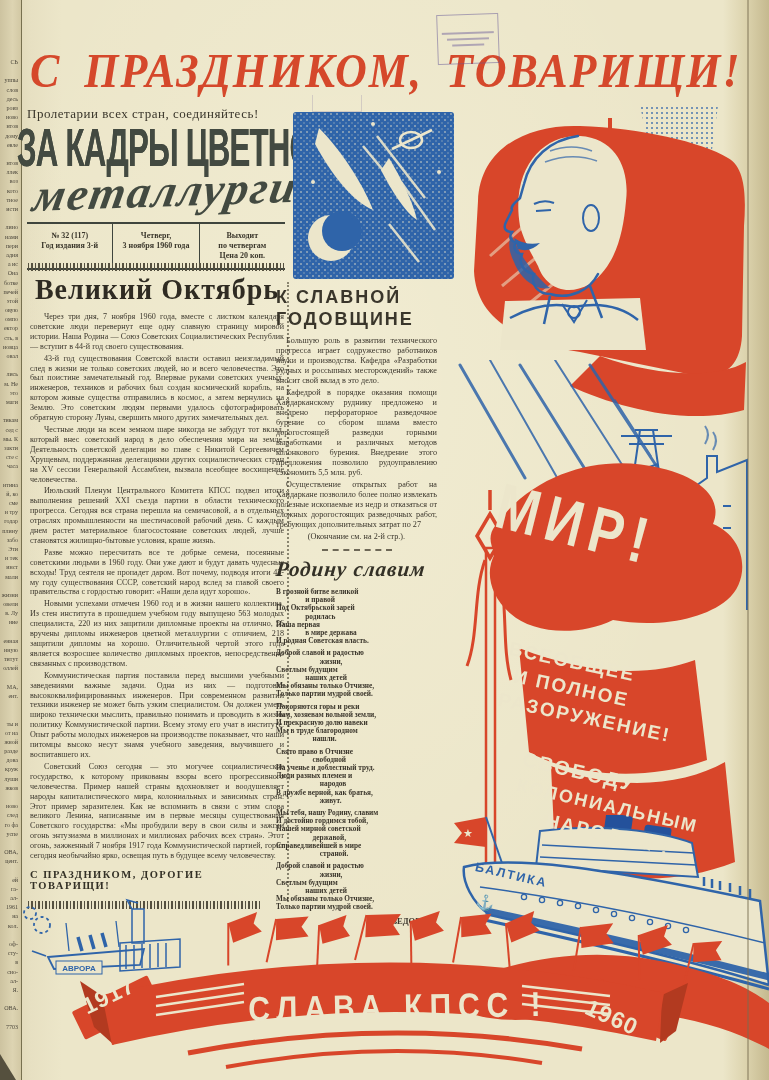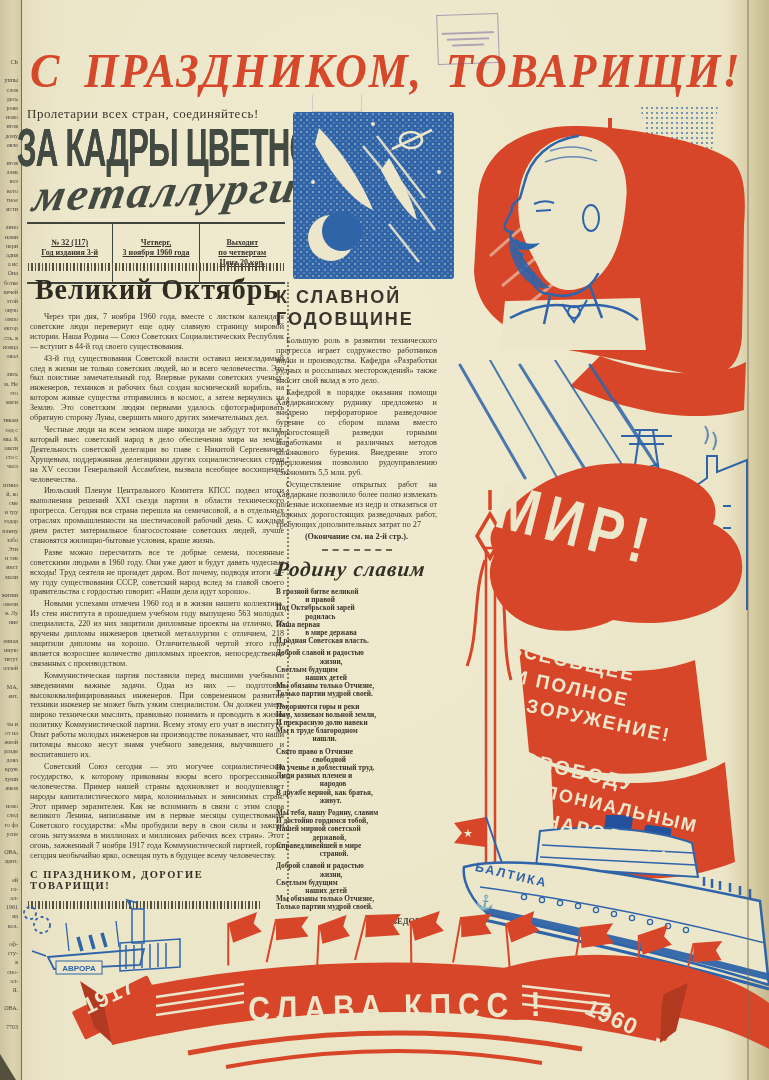--- a/index.html
+++ b/index.html
@@ -41,37 +41,37 @@
   .mast-title1{position:absolute;left:-10px;top:12px;white-space:nowrap;
     font-family:"Liberation Sans",sans-serif;font-weight:900;font-size:40px;letter-spacing:-1px;
     color:#434a41;transform:scale(.78,1.32);transform-origin:left top;
     text-shadow:0 0 .5px #434a41;}
   .mast-title2{position:absolute;left:8px;top:58px;white-space:nowrap;
     font-family:"Liberation Serif",serif;font-style:italic;font-weight:bold;font-size:46px;
     color:#434a41;transform:skewX(-12deg) rotate(-2deg);letter-spacing:2px;}
   .mast-info{position:absolute;left:0;top:116px;width:258px;display:flex;
     border-top:2px solid #3f453d;border-bottom:2px solid #3f453d;
     font-size:8px;font-weight:bold;color:#3a362b;}
-  .mast-info .cell{padding:14px 2px;white-space:pre-line;flex:1;text-align:center;line-height:10px;text-decoration:underline;}
+  .mast-info .cell{padding:7px 2px;white-space:pre-line;flex:1;text-align:center;line-height:10px;}
   .mast-info .cell + .cell{border-left:1px solid #3f453d;}
   .hatch{position:absolute;height:8px;
     background:repeating-linear-gradient(90deg,#55503f 0 1.5px,transparent 1.5px 3.5px);}
   
   .col-rule{position:absolute;left:287px;top:282px;height:620px;border-left:2px dotted #8a8570;}
   .article-main{position:absolute;left:30px;top:274px;width:254px;}
   .article-main h1{margin:0 0 6px 0;font-size:28px;font-weight:bold;text-align:center;
     color:#2f2b22;letter-spacing:1px;transform:scaleY(1.05);}
   .article-main .para{font-size:8.1px;line-height:9.9px;text-align:justify;
     text-indent:14px;color:#3b362c;margin-bottom:2px;}
   .article-closing{margin-top:8px;font-size:10.5px;font-weight:bold;letter-spacing:1.5px;color:#333026;}
   .article-side{position:absolute;left:276px;top:286px;width:161px;}
   .article-side h2{margin:0 0 6px 0;font-family:"Liberation Sans",sans-serif;font-weight:bold;
     font-size:18px;line-height:22px;letter-spacing:2px;color:#3a362b;white-space:pre-line;}
   .article-side .para{font-size:8.2px;line-height:10px;text-align:justify;text-indent:10px;color:#3b362c;margin-bottom:2px;}
-  .side-note{font-size:8.2px;font-weight:bold;text-align:center;margin-top:2px;}
+  .side-note{font-size:8.2px;font-weight:normal;text-align:center;margin-top:2px;}
   .divider{width:70px;margin:8px auto 6px auto;border-top:2px dashed #6e6857;}
   .poem h3{margin:0 0 6px 0;font-style:italic;font-weight:bold;font-size:21px;
     color:#333026;transform:skewX(-6deg);letter-spacing:1px;}
   .poem .stanza{font-size:7.3px;line-height:8.2px;font-weight:bold;color:#3b362c;
     white-space:pre-wrap;margin-bottom:4px;}
   .poem-author{font-size:8.5px;font-weight:bold;text-align:right;padding-right:14px;}
   
   svg{position:absolute;display:block;}
   .ovl{position:absolute;color:#ece6cb;font-family:"Liberation Sans",sans-serif;
     font-weight:800;transform-origin:left top;white-space:nowrap;}

